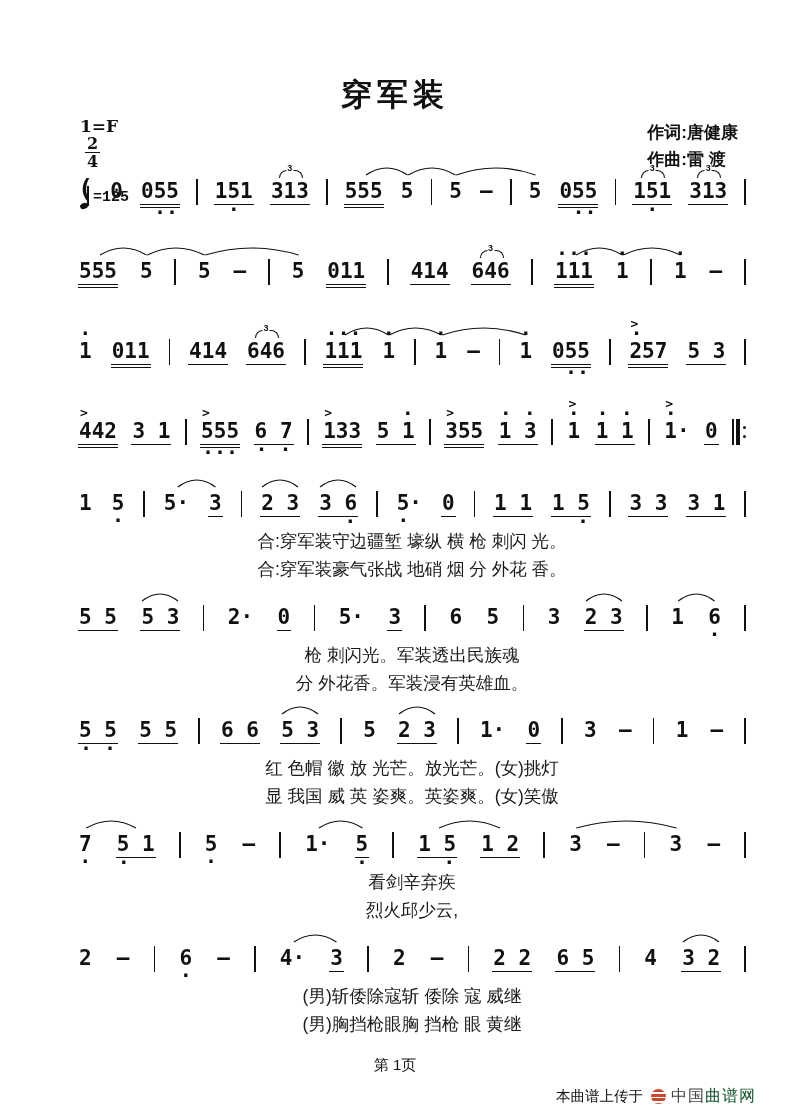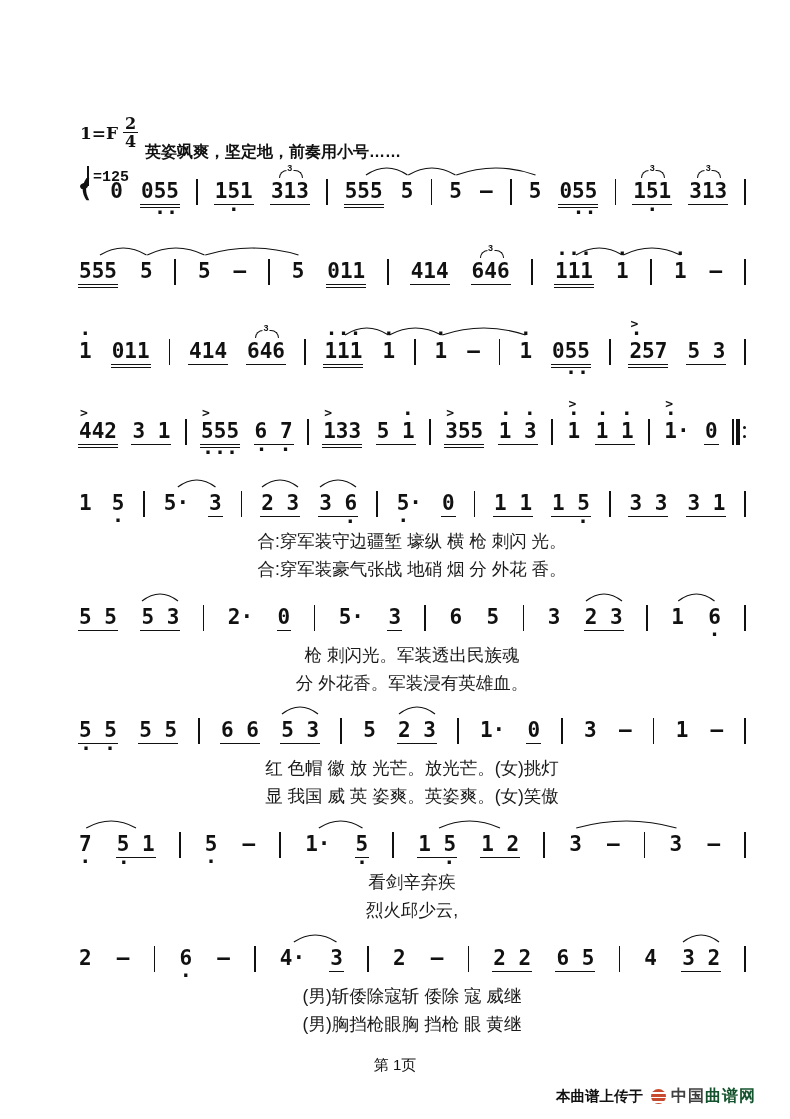--- a/index.html
+++ b/index.html
@@ -8,22 +8,22 @@
         font-family:"Liberation Sans",sans-serif;color:#111;overflow:hidden;}
 
   .title{position:absolute;top:74px;left:0;width:100%;text-align:center;
          font-size:31px;font-weight:bold;letter-spacing:5px;
          font-family:"DejaVu Serif",serif;}
 
   .credits{position:absolute;top:119px;right:52px;text-align:left;
            font-size:17px;line-height:27px;font-weight:bold;}
 
   .keysig{position:absolute;left:80px;top:116px;}
-  .keyrow{display:flex;align-items:center;font-size:17px;font-weight:bold;
-          font-family:"DejaVu Serif",serif;}
+  .keyrow{display:flex;align-items:flex-start;font-size:17px;font-weight:bold;
+          font-family:"DejaVu Serif",serif;flex-direction:column;}
   .frac{display:inline-flex;flex-direction:column;align-items:center;
         margin-left:5px;font-size:16px;line-height:15px;}
   .fracline{width:15px;height:1.4px;background:#111;margin:1px 0;}
   .temporow{display:flex;align-items:center;margin-top:16px;font-size:15px;
             font-weight:bold;font-family:Liberation Mono, monospace;}
   .qnote{position:relative;display:inline-block;width:11px;height:24px;margin-right:2px;}
   .qnote .head{position:absolute;left:0;bottom:0;width:8px;height:6px;background:#111;
                border-radius:50%;transform:rotate(-18deg);}
   .qnote .stem{position:absolute;right:2px;bottom:3px;width:1.6px;height:20px;background:#111;}
 
@@ -57,52 +57,56 @@
   .rp-thick{width:3.5px;height:26px;background:#111;margin-left:2.5px;}
   .rp-dots{display:flex;flex-direction:column;justify-content:center;gap:6px;margin-left:3px;}
   .rp-dots i{display:block;width:3px;height:3px;border-radius:50%;background:#111;}
 
   .lyr{display:flex;justify-content:center;font-size:17.5px;
        margin-top:2px;height:26px;line-height:26px;color:#1a1a1a;}
   .lyr span{white-space:pre;}
 
   .pagenum{position:absolute;top:1032px;left:0;width:100%;text-align:center;font-size:15px;margin-top:24px;}
   .footer{position:absolute;top:1086px;right:34px;display:flex;align-items:center;
-          font-size:14.5px;font-weight:bold;}
+          font-size:14.5px;font-weight:normal;}
   .logo-icon{display:inline-block;width:15px;height:15px;border-radius:50%;margin:0 5px 0 8px;
              background:repeating-linear-gradient(to bottom,#c84a2e 0 3px,#ffffff 3px 4.5px);}
   .site-cn{color:#404040;font-size:16px;letter-spacing:1px;}
   .site-rest{color:#14532d;font-size:16px;letter-spacing:1px;}
 </style>
 </head>
 <body>
 
 <div class="page">
 
-
+  <div class="title">穿军装</div>
+
+  <div class="credits">
+    <div>作词:唐健康</div>
+    <div>作曲:雷 渡</div>
+  </div>
 
   <div class="keysig">
     <div class="keyrow">
       <span>1=F</span>
       <span class="frac">
         <span>2</span>
         <span class="fracline"></span>
         <span>4</span>
       </span>
     </div>
     <div class="temporow">
       <span class="qnote">
         <span class="stem"></span>
           <span class="head"></span>
       </span>
       <span>=125</span>
     </div>
   </div>
 
-  <div class="expression">英姿飒爽，坚定地，前奏用小号……</div>
 
   <div id="music">
       <div class="mline" style="top: 158px;">
         <div class="nrow">
           <div class="paren">(</div>
           <div class="tok">
             <div class="decor"></div>
             <div class="num">0</div>
             <div class="lorow">&nbsp;</div>
           </div>

